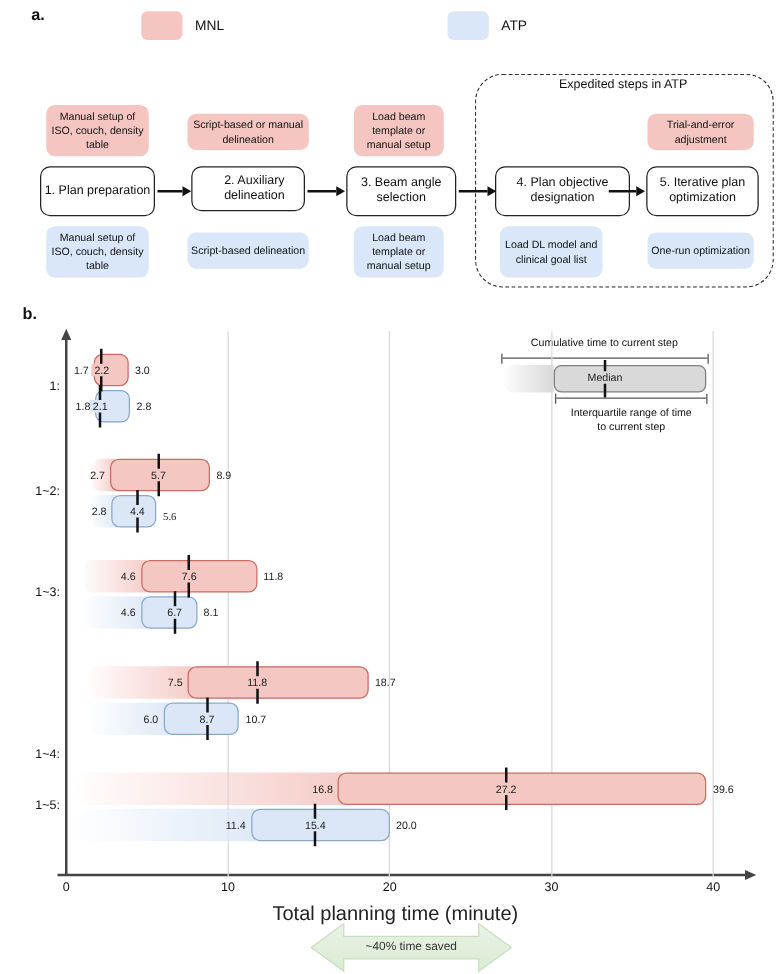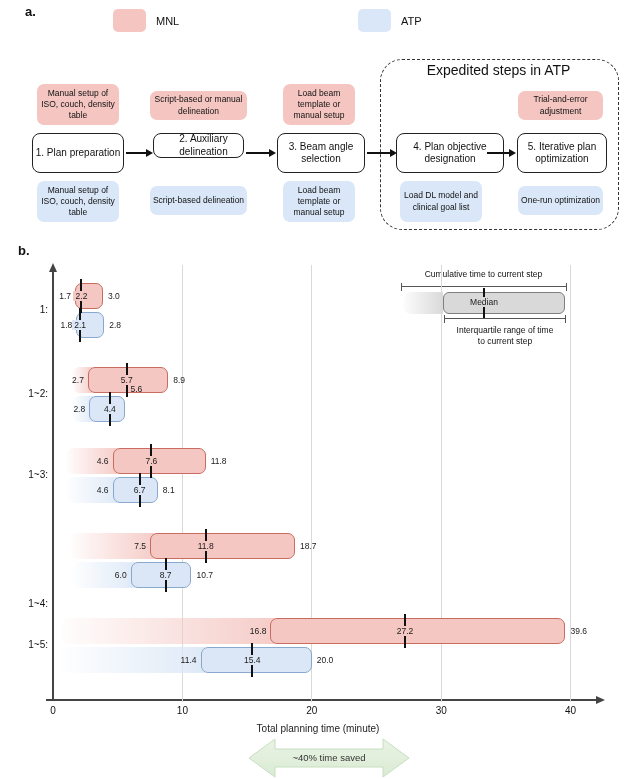--- a/index.html
+++ b/index.html
@@ -12,35 +12,35 @@
   .legend-word{font-size:11px;}
   
   .note{border-radius:7px;font-size:8.5px;line-height:1.3;display:flex;align-items:center;
         justify-content:center;text-align:center;padding:1px 2px;box-sizing:border-box;}
   .step-box{background:#fff;border:1.4px solid #222;border-radius:8px;font-size:10px;line-height:1.25;
         display:flex;align-items:center;justify-content:center;text-align:center;box-sizing:border-box;padding:2px;}
   .flow-arrow{height:1.5px;background:#111;}
   .flow-arrow:after{content:'';position:absolute;right:-7px;top:-3.5px;border-left:7px solid #111;
         border-top:4.2px solid transparent;border-bottom:4.2px solid transparent;}
   .dashed-box{border:1.6px dashed #333;border-radius:22px;}
-  .dashed-title{font-size:14px;text-align:center;}
+  .dashed-title{font-size:10px;text-align:center;}
   
   .gridline{width:1px;background:#d9d9d9;}
   .axis-line{background:#444;}
   .tick-label{font-size:10px;text-align:center;color:#111;}
   .row-label{font-size:10px;text-align:right;color:#111;}
   .bar-box{border-radius:7px;box-sizing:border-box;}
   .bar-tail{border-radius:8px 0 0 8px;}
   .med-tick{width:2px;background:#111;}
   .val{font-size:8.5px;color:#1a1a1a;white-space:nowrap;}
   .med-label{padding:0 2px;}
   .bracket{border-left:1.2px solid #555;border-right:1.2px solid #555;height:8px;}
   .bracket:before{content:'';position:absolute;left:0;right:0;top:3px;border-top:1.2px solid #555;}
   .leg-text{font-size:8.5px;text-align:center;color:#111;line-height:1.25;}
-  .xlabel{font-size:10px;text-align:center;color:#222;}
+  .xlabel{font-size:16px;color:#222;}
   .arrow-text{font-size:9.5px;color:#333;text-align:center;}
 </style>
 </head>
 <body>
 
 <div id="fig">
 
   <div class="abs panel-label" style="left:25px;top:4px;">a.</div>
 
   <div class="abs swatch" style="left: 113px; top: 9px; background: rgb(245, 198, 193);"></div>
@@ -49,21 +49,21 @@
   <div class="abs legend-word" style="left:401px;top:15px;">ATP</div>
 
   <div class="abs dashed-box" style="left:380px;top:59px;width:237px;height:169px;"></div>
   <div class="abs dashed-title" style="left:390px;top:62px;width:217px;">Expedited steps in ATP</div>
 
   <div class="abs note note-pink" style="left: 37px; top: 84px; width: 82px; height: 41px; background: rgb(245, 198, 193);">Manual setup of ISO, couch, density table</div>
   <div class="abs step-box" style="left:32px;top:133px;width:92px;height:40px;">1. Plan preparation</div>
   <div class="abs note note-blue" style="left: 37px; top: 181px; width: 82px; height: 41px; background: rgb(217, 231, 248);">Manual setup of ISO, couch, density table</div>
 
   <div class="abs note note-pink" style="left: 150px; top: 91px; width: 97px; height: 29px; background: rgb(245, 198, 193);">Script-based or manual delineation</div>
-  <div class="abs step-box" style="left:153px;top:133px;width:91px;height:25px;padding-left:12px;">2. Auxiliary delineation</div>
+  <div class="abs step-box" style="left:153px;top:133px;width:91px;height:36px;padding-left:12px;">2. Auxiliary delineation</div>
   <div class="abs note note-blue" style="left: 150px; top: 186px; width: 97px; height: 29px; background: rgb(217, 231, 248);">Script-based delineation</div>
 
   <div class="abs note note-pink" style="left: 283px; top: 84px; width: 72px; height: 41px; background: rgb(245, 198, 193);">Load beam template or manual setup</div>
   <div class="abs step-box" style="left:277px;top:133px;width:88px;height:40px;">3. Beam angle selection</div>
   <div class="abs note note-blue" style="left: 283px; top: 181px; width: 72px; height: 41px; background: rgb(217, 231, 248);">Load beam template or manual setup</div>
 
   <div class="abs step-box" style="left:396px;top:133px;width:108px;height:40px;">4. Plan objective designation</div>
   <div class="abs note note-blue" style="left: 400px; top: 181px; width: 82px; height: 41px; background: rgb(217, 231, 248);">Load DL model and clinical goal list</div>
 
   <div class="abs note note-pink" style="left: 518px; top: 91px; width: 85px; height: 29px; background: rgb(245, 198, 193);">Trial-and-error adjustment</div>
@@ -121,21 +121,21 @@
       <div class="abs bar-box" style="left: 87.938px; top: 367px; width: 80.228px; height: 26px; background: rgb(244, 199, 194); border: 1.3px solid rgb(201, 107, 96); z-index: 2;"></div>
       <div class="abs med-tick" style="left: 125.758px; top: 363px; height: 34px; z-index: 3;"></div>
       <div class="abs val med-label" style="left: 126.758px; top: 375px; transform: translateX(-50%); background: rgb(244, 199, 194); z-index: 4;">5.7</div>
       <div class="abs val" style="left: 43.938px; top: 375px; width: 40px; text-align: right; z-index: 4;">2.7</div>
       <div class="abs val" style="left: 173.166px; top: 375px; z-index: 4;">8.9</div>
       <div class="abs bar-tail" style="left: 72.41px; top: 396px; width: 20.822px; height: 26px; z-index: 1; background: linear-gradient(90deg, rgba(219, 231, 246, 0.03), rgba(219, 231, 246, 0.9));"></div>
       <div class="abs bar-box" style="left: 89.232px; top: 396px; width: 36.232px; height: 26px; background: rgb(219, 231, 246); border: 1.3px solid rgb(136, 168, 206); z-index: 2;"></div>
       <div class="abs med-tick" style="left: 108.936px; top: 392px; height: 34px; z-index: 3;"></div>
       <div class="abs val med-label" style="left: 109.936px; top: 404px; transform: translateX(-50%); background: rgb(219, 231, 246); z-index: 4;">4.4</div>
       <div class="abs val" style="left: 45.232px; top: 404px; width: 40px; text-align: right; z-index: 4;">2.8</div>
-      <div class="abs val" style="left: 130.464px; top: 384px; z-index: 4;">5.6</div>
+      <div class="abs val" style="left: 130.464px; top: 408px; z-index: 4; font-family: Liberation Serif, serif;">5.6</div>
       <div class="abs row-label" style="left: 6px; top: 469px; width: 42px;">1~3:</div>
       <div class="abs bar-tail" style="left: 65.94px; top: 448px; width: 50.584px; height: 26px; z-index: 1; background: linear-gradient(90deg, rgba(244, 199, 194, 0.03), rgba(244, 199, 194, 0.9));"></div>
       <div class="abs bar-box" style="left: 112.524px; top: 448px; width: 93.168px; height: 26px; background: rgb(244, 199, 194); border: 1.3px solid rgb(201, 107, 96); z-index: 2;"></div>
       <div class="abs med-tick" style="left: 150.344px; top: 444px; height: 34px; z-index: 3;"></div>
       <div class="abs val med-label" style="left: 151.344px; top: 456px; transform: translateX(-50%); background: rgb(244, 199, 194); z-index: 4;">7.6</div>
       <div class="abs val" style="left: 68.524px; top: 456px; width: 40px; text-align: right; z-index: 4;">4.6</div>
       <div class="abs val" style="left: 210.692px; top: 456px; z-index: 4;">11.8</div>
       <div class="abs bar-tail" style="left: 65.94px; top: 477px; width: 50.584px; height: 26px; z-index: 1; background: linear-gradient(90deg, rgba(219, 231, 246, 0.03), rgba(219, 231, 246, 0.9));"></div>
       <div class="abs bar-box" style="left: 112.524px; top: 477px; width: 45.29px; height: 26px; background: rgb(219, 231, 246); border: 1.3px solid rgb(136, 168, 206); z-index: 2;"></div>
       <div class="abs med-tick" style="left: 138.698px; top: 473px; height: 34px; z-index: 3;"></div>

